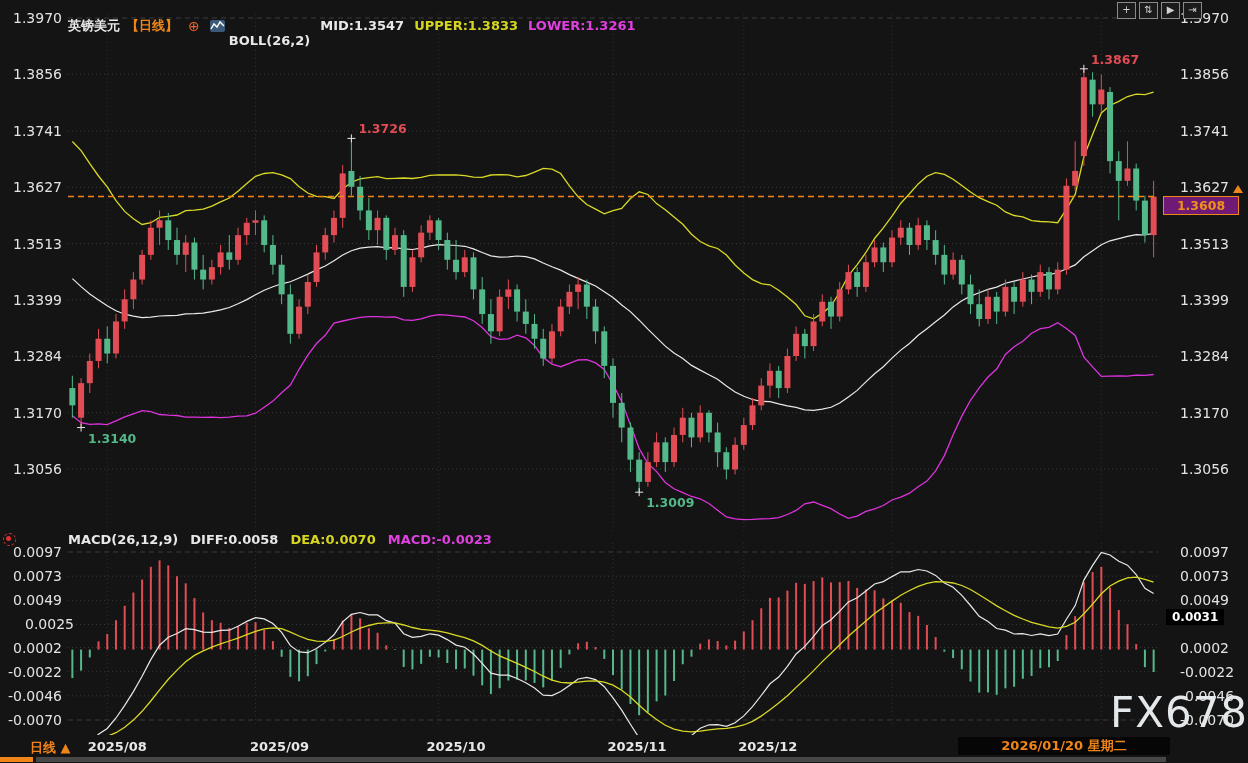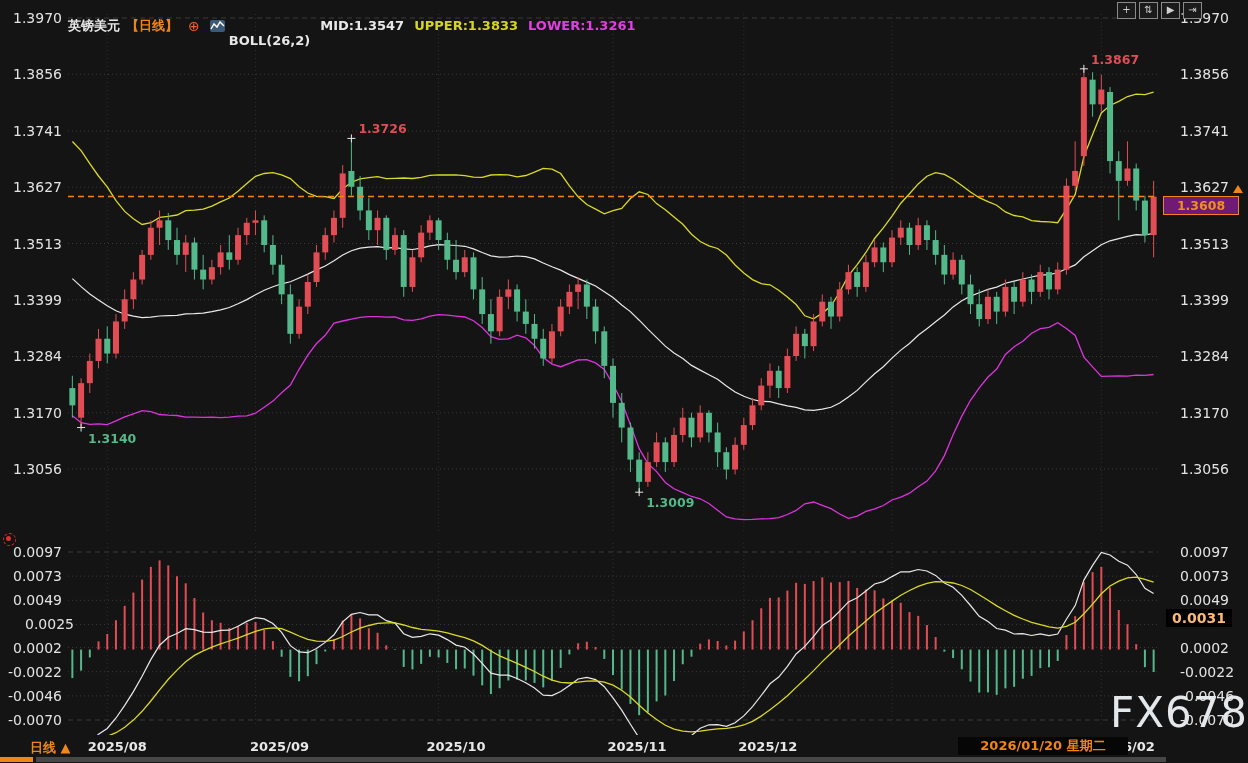--- a/index.html
+++ b/index.html
@@ -19,24 +19,24 @@
   .tbtn{width:17px;height:15px;border:1px solid #8a8a8a;background:#1b1b1b;color:#d0d0d0;
         font-size:10px;line-height:14px;text-align:center;cursor:pointer;}
   .axlbl{position:absolute;font-size:14px;color:#e4e4e4;z-index:3;}
   .axlbl.l{left:0;width:62px;text-align:right;}
   .axlbl.r{left:1180px;text-align:left;}
   .pricetag{position:absolute;left:1163px;top:196px;width:74px;height:17px;border:1px solid #f08519;
             background:#701a75;color:#f09019;font-size:12.5px;font-weight:bold;text-align:center;
             line-height:17px;z-index:5;}
   .uptri{position:absolute;left:1233px;top:185px;width:0;height:0;border-left:5px solid transparent;
          border-right:5px solid transparent;border-bottom:8px solid #f08519;z-index:5;}
-  .macdtag{position:absolute;left:1166px;top:609px;background:#000;color:#fdba74;font-size:14px;
+  .macdtag{position:absolute;left:1166px;top:609px;background:#000;color:#ffffff;font-size:12px;
            font-weight:bold;padding:1px 6px;z-index:5;}
   .wm{position:absolute;left:1110px;top:688px;font-size:42px;color:#e4e8ea;letter-spacing:1px;z-index:8;}
-  .datebox{position:absolute;left:958px;top:737px;width:170px;height:18px;background:#060606;
+  .datebox{position:absolute;left:958px;top:737px;width:212px;height:18px;background:#060606;
            color:#f08519;font-weight:bold;font-size:13px;text-align:center;line-height:18px;z-index:5;}
   .timelbl{position:absolute;top:739px;font-size:13px;font-weight:bold;color:#e8e8e8;
            transform:translateX(-50%);z-index:2;white-space:nowrap;}
   .period{position:absolute;left:30px;top:739px;color:#f08519;font-weight:bold;font-size:13px;z-index:6;}
   .sb-track{position:absolute;left:36px;top:757px;width:1130px;height:5px;background:#474747;z-index:6;}
   .sb-cap{position:absolute;left:0;top:757px;width:33px;height:5px;background:#f08519;z-index:6;}
   .red-ind{position:absolute;left:3px;top:533px;width:11px;height:11px;border:1px dashed #e03030;
            border-radius:50%;z-index:6;}
   .red-ind span{position:absolute;left:2px;top:2px;width:5px;height:5px;border-radius:50%;background:#e03030;}
 </style>
@@ -492,20 +492,26 @@
   <div class="tools">
     <div class="tbtn">+</div>
     <div class="tbtn">⇅</div>
     <div class="tbtn">▶</div>
     <div class="tbtn">⇥</div>
   </div>
 
   <div class="red-ind">
       <span></span>
     </div>
+  <div class="hdr2">
+    <span>MACD(26,12,9)</span>
+    <span>DIFF:0.0058</span>
+    <span class="yel">DEA:0.0070</span>
+    <span class="mag">MACD:-0.0023</span>
+  </div>
 
   <div id="axis-labels">
       <div class="axlbl l" style="top: 10px;">1.3970</div>
       <div class="axlbl r" style="top: 10px;">1.3970</div>
       <div class="axlbl l" style="top: 66.2516px;">1.3856</div>
       <div class="axlbl r" style="top: 66.2516px;">1.3856</div>
       <div class="axlbl l" style="top: 122.997px;">1.3741</div>
       <div class="axlbl r" style="top: 122.997px;">1.3741</div>
       <div class="axlbl l" style="top: 179.248px;">1.3627</div>
       <div class="axlbl r" style="top: 179.248px;">1.3627</div>

